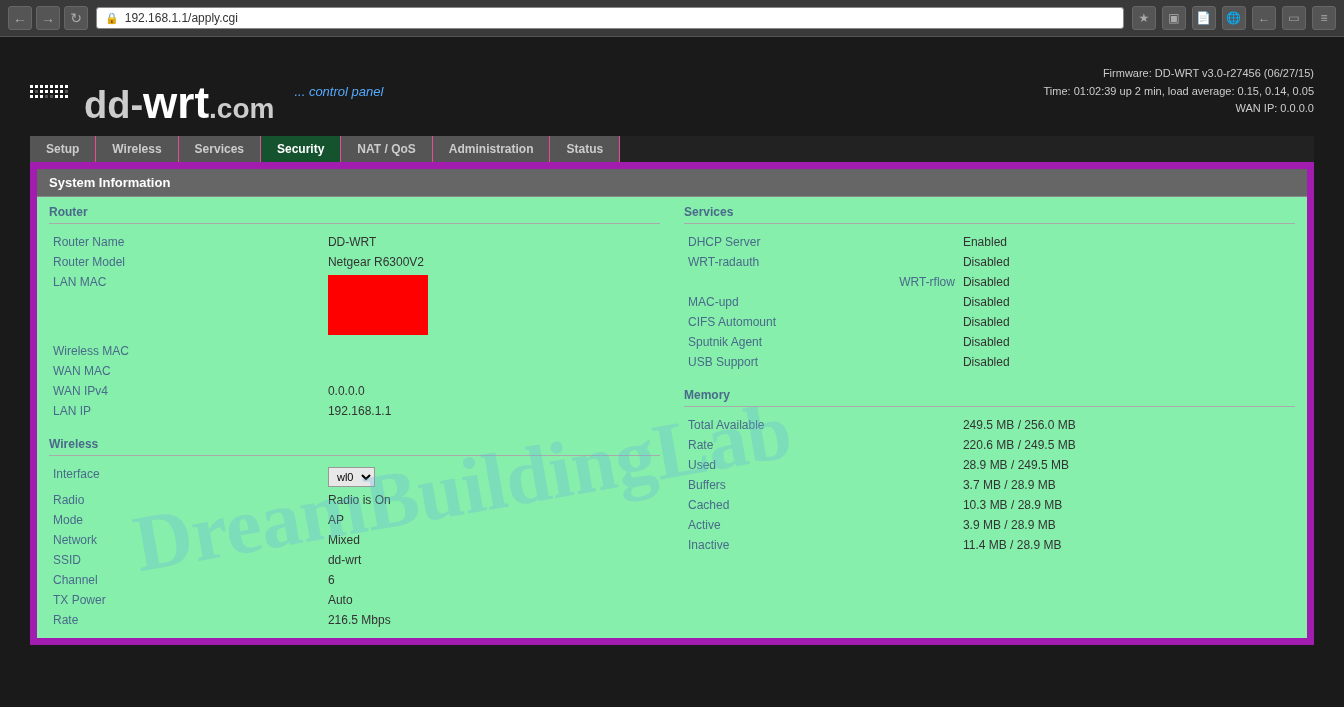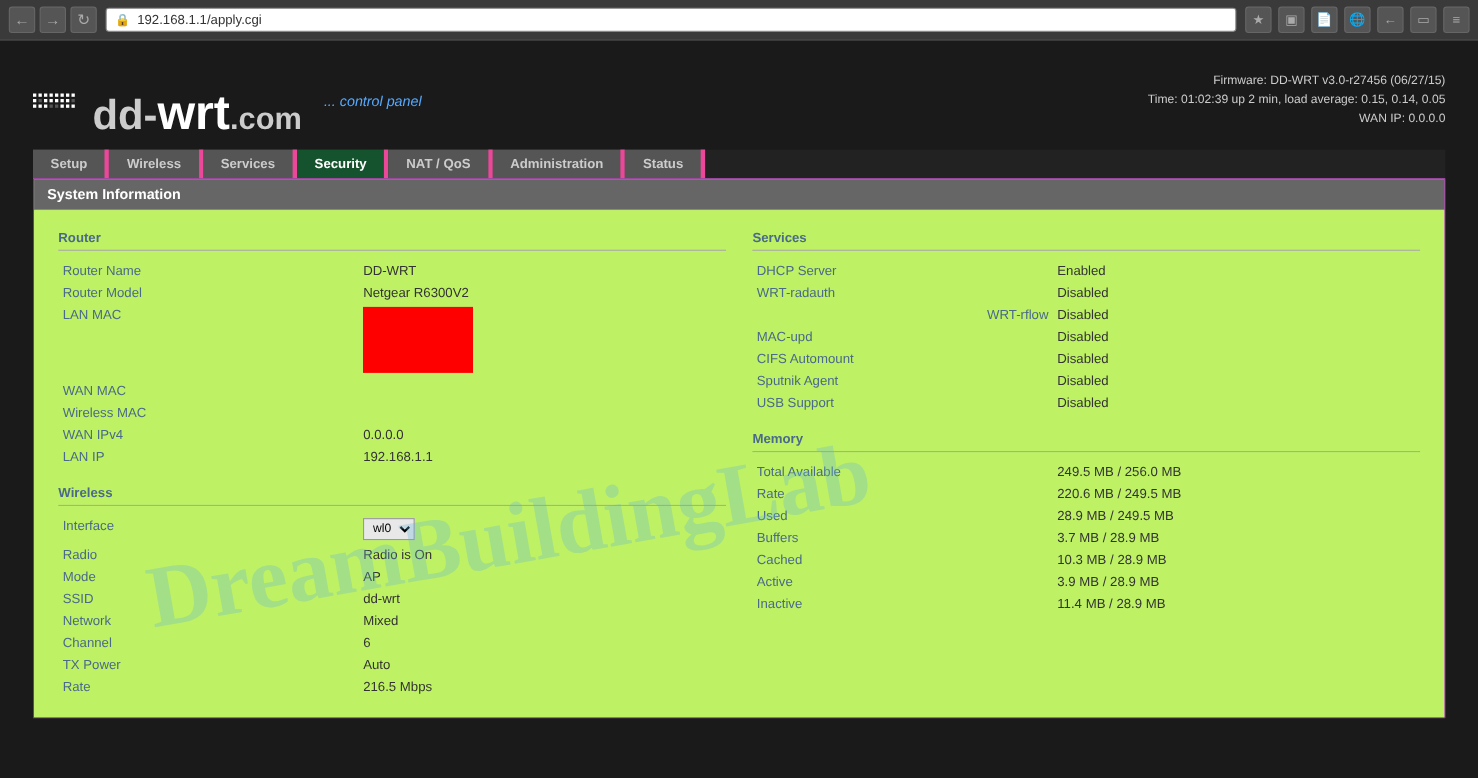--- a/index.html
+++ b/index.html
@@ -90,51 +90,50 @@
       display: flex;
       background: #222;
       margin: 0;
     }
     .nav-tab {
       padding: 6px 16px;
       color: #ccc;
       font-size: 12px;
       cursor: pointer;
       background: #555;
-      border-right: 4px solid #ec4899;
+      border-right: 1px solid #ec4899;
       font-weight: bold;
     }
     .nav-tab.active {
       background: #14532d;
       color: white;
     }
 
     
     .content-area {
       background: #d4d0c8;
-      border: 1px solid #a21caf;
+      border: 7px solid #a21caf;
     }
 
     
     .section-header {
       background: #666;
       color: white;
       font-size: 13px;
       font-weight: bold;
       padding: 6px 12px;
       border-bottom: 1px solid #888;
     }
 
     
     .main-content {
       display: grid;
       grid-template-columns: 1fr 1fr;
       gap: 0;
-      padding: 10px;
-      background: #bef264;
+      background: #86efac;
     }
 
     
     .panel {
       padding: 8px 12px;
     }
 
     .panel-title {
       color: #4a6a8a;
       font-size: 12px;
@@ -312,25 +311,25 @@
                 <td style="color:#4a6a8a;">Router Model</td>
                 <td>Netgear R6300V2</td>
               </tr>
               <tr>
                 <td style="color:#4a6a8a;">LAN MAC</td>
                 <td>
                   <div class="mac-placeholder"></div>
                 </td>
               </tr>
               <tr>
+                <td style="color:#4a6a8a;">Wireless MAC</td>
+                <td></td>
+              </tr>
+              <tr>
                 <td style="color:#4a6a8a;">WAN MAC</td>
-                <td></td>
-              </tr>
-              <tr>
-                <td style="color:#4a6a8a;">Wireless MAC</td>
                 <td></td>
               </tr>
               <tr>
                 <td style="color:#4a6a8a;margin-top:20px;">WAN IPv4</td>
                 <td>0.0.0.0</td>
               </tr>
               <tr>
                 <td style="color:#4a6a8a;">LAN IP</td>
                 <td>192.168.1.1</td>
               </tr>
@@ -353,26 +352,26 @@
               </tr>
               <tr>
                 <td style="color:#4a6a8a;">Radio</td>
                 <td>Radio is On</td>
               </tr>
               <tr>
                 <td style="color:#4a6a8a;">Mode</td>
                 <td>AP</td>
               </tr>
               <tr>
+                <td style="color:#4a6a8a;">Network</td>
+                <td>Mixed</td>
+              </tr>
+              <tr>
                 <td style="color:#4a6a8a;">SSID</td>
                 <td>dd-wrt</td>
-              </tr>
-              <tr>
-                <td style="color:#4a6a8a;">Network</td>
-                <td>Mixed</td>
               </tr>
               <tr>
                 <td style="color:#4a6a8a;">Channel</td>
                 <td>6</td>
               </tr>
               <tr>
                 <td style="color:#4a6a8a;">TX Power</td>
                 <td>Auto</td>
               </tr>
               <tr>

